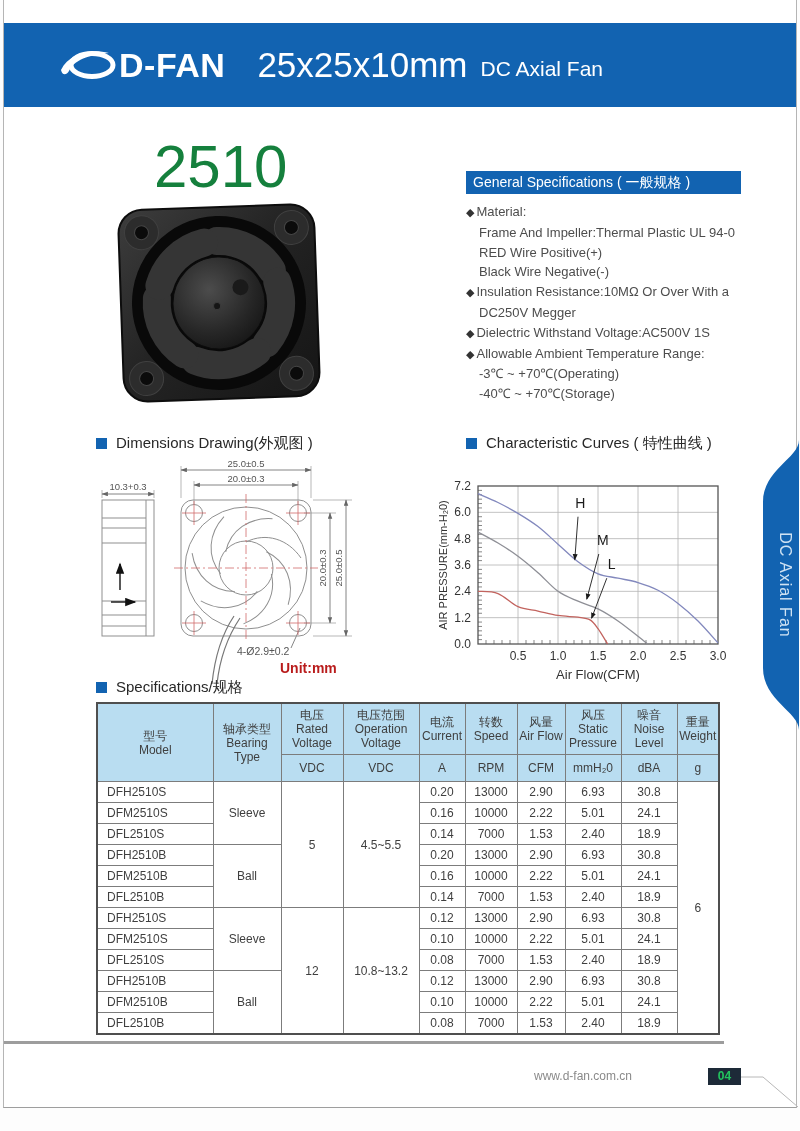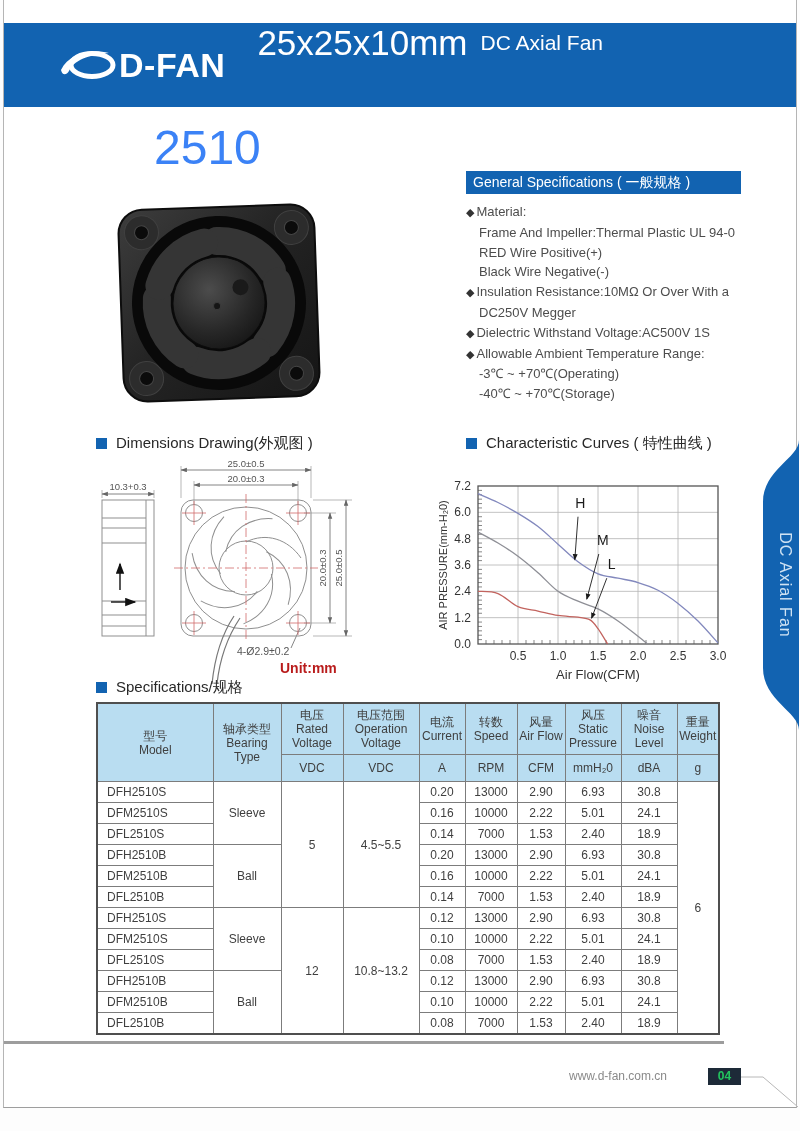--- a/index.html
+++ b/index.html
@@ -1,26 +1,26 @@
 <!DOCTYPE html>
 <html><head>
 <meta charset="utf-8">
 <style>
   html,body{margin:0;padding:0;background:#fdfdfd;}
   body{width:800px;height:1131px;position:relative;font-family:"Liberation Sans",sans-serif;}
   .page{position:absolute;left:3px;top:0;width:794px;height:1108px;box-sizing:border-box;
         background:#fff;border-left:1px solid #b5b5b5;border-right:1px solid #b5b5b5;border-bottom:1px solid #9e9e9e;overflow:visible;}
   
-  .topbar{position:absolute;left:0;top:23px;width:100%;height:84px;background:#1263b1;display:flex;}
+  .topbar{position:absolute;left:0;top:23px;width:100%;height:84px;background:#1263b1;display:flex;align-items:center;}
   .logo{margin-left:55px;display:flex;align-items:center;}
   .logo-text{color:#fff;font-size:34px;font-weight:bold;letter-spacing:.5px;margin-left:2px;}
   .size-title{color:#fff;font-size:35px;margin-left:32px;font-weight:normal;}
   .subtitle{color:#fff;font-size:21px;margin-left:13px;margin-top:8px;}
   
-  .model-number{position:absolute;left:150px;top:120px;font-size:48px;color:#3b82f6;}
+  .model-number{position:absolute;left:150px;top:132px;font-size:60px;color:#15803d;}
   .fan-photo{position:absolute;left:110px;top:196px;}
   
   .gs-bar{position:absolute;left:462px;top:171px;width:275px;height:23px;background:#1263b1;color:#fff;
           font-size:14px;line-height:23px;padding-left:7px;box-sizing:border-box;}
   .gs-list{position:absolute;left:462px;top:202px;width:310px;}
   .gs-line{font-size:13px;color:#4d4d4d;line-height:19.8px;white-space:nowrap;}
   .gs-line .diamond{font-size:11px;color:#333;margin-right:2px;}
   .gs-line.cont{padding-left:13px;}
   
   .sec-head{position:absolute;display:flex;align-items:center;gap:9px;font-size:15px;color:#282828;}
@@ -35,21 +35,21 @@
   .spec-table-wrap{position:absolute;left:92px;top:702px;width:622px;}
   .spec-table{border-collapse:collapse;table-layout:fixed;width:622px;border:2px solid #4f4f4f;}
   .spec-table th,.spec-table td{border:1px solid #7c7c7c;text-align:center;color:#3f3f3f;padding:0;overflow:hidden;}
   .spec-table thead th{background:#b9ddf1;font-weight:normal;font-size:12px;line-height:14px;}
   .spec-table thead tr:first-child th{height:50px;}
   .spec-table thead tr:last-child th{height:26px;}
   .spec-table tbody td{height:20px;font-size:12px;background:#fff;}
   .spec-table td.model{text-align:left;padding-left:9px;}
   
   .footer-rule{position:absolute;left:0;top:1041px;width:720px;height:3px;background:#9d9d9d;}
-  .footer-url{position:absolute;left:530px;top:1069px;width:168px;text-align:center;font-size:12px;color:#8a8a8a;}
+  .footer-url{position:absolute;left:530px;top:1069px;width:168px;text-align:left;font-size:12px;color:#8a8a8a;}
   .page-badge{position:absolute;left:704px;top:1068px;width:33px;height:17px;background:#1d2a38;color:#22c55e;
               font-size:12px;font-weight:bold;text-align:center;line-height:17px;}
   .corner-svg{position:absolute;left:737px;top:1070px;}
   
   .side-tab{position:absolute;right:-3px;top:440px;}
 </style>
 </head>
 <body>
 
 <div class="page">

